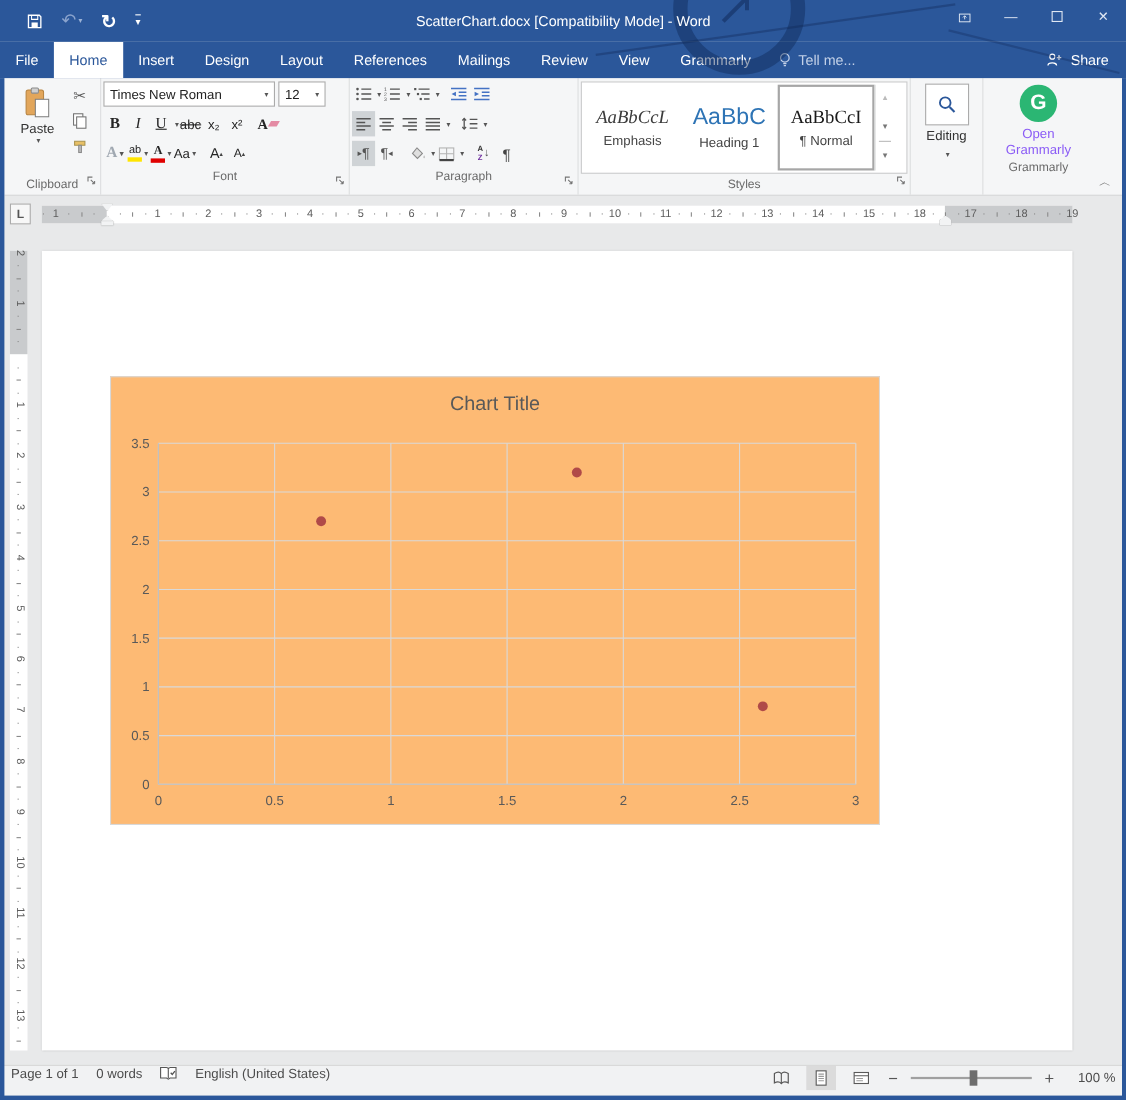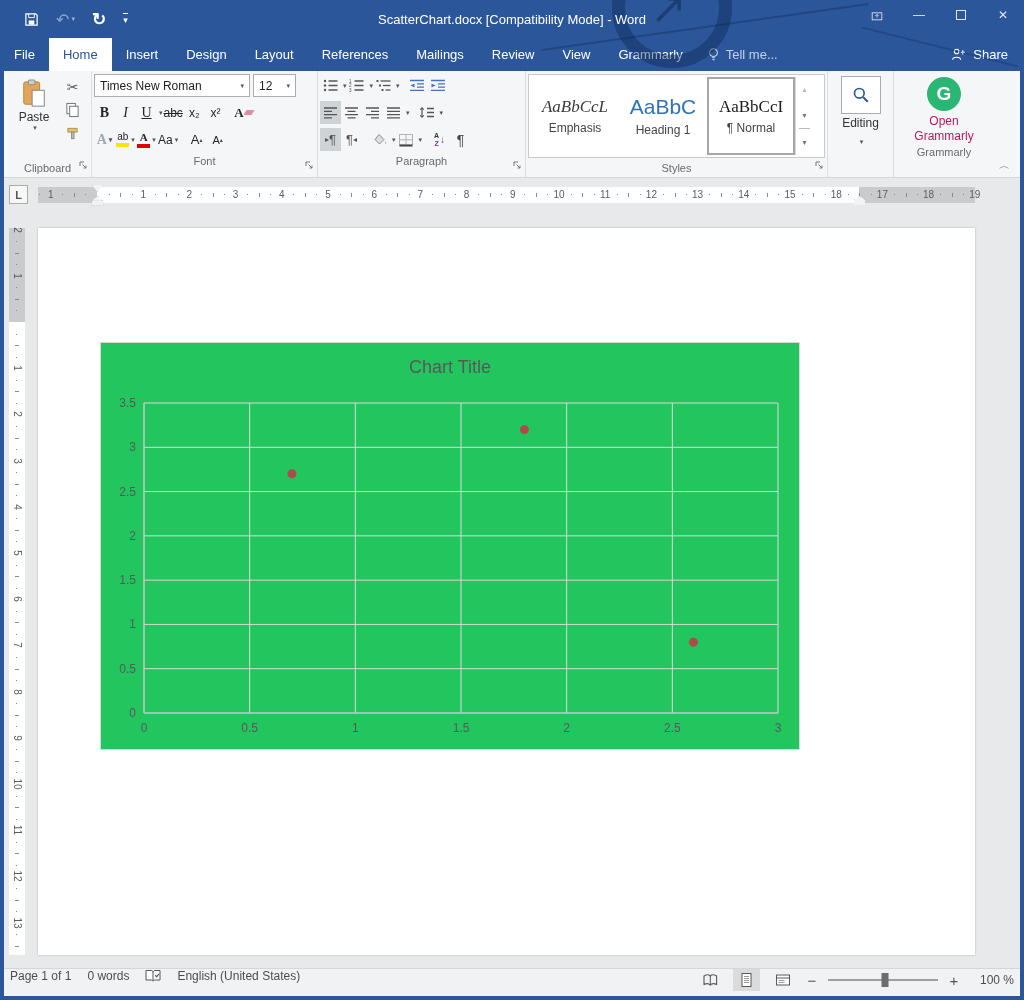--- a/index.html
+++ b/index.html
@@ -64,21 +64,21 @@
   .sarrows{width:18px;display:flex;flex-direction:column;border-left:1px solid #d8d9da}
   .sarrows span{flex:1;display:flex;align-items:center;justify-content:center;font-size:7px;color:#777}
   .more-styles{border-top:1px solid #bbb;margin:0 3px}
 
   .editgrp{width:66px;align-items:center}
   .editbox{width:40px;height:38px;border:1px solid #ababab;background:#fff;display:flex;align-items:center;justify-content:center;margin:3px auto 2px}
   .editlabel{text-align:center;font-size:12px;color:#333}
 
   .gramgrp{width:100px;align-items:center}
   .gcircle{width:34px;height:34px;border-radius:50%;background:#2bb673;color:#fff;display:flex;align-items:center;justify-content:center;font-size:19px;font-weight:bold;margin:4px auto 3px}
-  .gtext{text-align:center;font-size:12px;color:#be185d;line-height:1.25}
+  .gtext{text-align:center;font-size:12px;color:#8b5cf6;line-height:1.25}
 
   .collapse{position:absolute;right:10px;bottom:4px;color:#777;font-size:11px}
 
   
   .rulerrow{position:absolute;top:178px;left:4px;right:4px;height:34px;background:#e8e9ea;z-index:2}
   .tabsel{position:absolute;left:5px;top:7px;width:19px;height:19px;background:#f7f7f7;border:1px solid #ababab;display:flex;align-items:center;justify-content:center;font-size:11px;font-weight:bold;color:#555}
   .hruler{position:absolute;left:34px;top:9px;width:937px;height:16px;background:#fff}
   .hseg,.vseg{position:absolute;background:#c9cbcd}
   .rnum{position:absolute;top:1px;transform:translateX(-50%);font-size:10px;color:#5c5c5c;line-height:14px}
   .rtick{position:absolute;top:6px;width:1px;height:4px;background:#8a8a8a}
@@ -89,21 +89,21 @@
   .im{position:absolute;background:#f2f3f4;box-shadow:0 0 1px #8a8a8a}
   .im-first{left:54px;top:-2px;width:11px;height:7px;clip-path:polygon(0 0,100% 0,50% 100%)}
   .im-hang{left:54px;top:9px;width:11px;height:5px;clip-path:polygon(50% 0,100% 100%,0 100%)}
   .im-left{left:54px;top:14px;width:11px;height:4px}
   .im-right{left:816px;top:9px;width:11px;height:9px;clip-path:polygon(50% 0,100% 45%,100% 100%,0 100%,0 45%)}
   .vruler{position:absolute;left:5px;top:16px;width:16px;height:727px;background:#fff;z-index:1}
 
   
   .docarea{position:absolute;top:212px;left:4px;right:4px;bottom:32px;background:#e8e9ea;overflow:hidden;z-index:1}
   .page{position:absolute;left:34px;top:16px;width:937px;height:727px;background:#fff;box-shadow:0 0 2px rgba(0,0,0,.25)}
-  .chart{position:absolute;left:62px;top:114px;width:700px;height:408px;border:1px solid #d8d8d8;background:#22c55e}
+  .chart{position:absolute;left:62px;top:114px;width:700px;height:408px;border:1px solid #d8d8d8;background:#fdba74}
   .chart-title{position:absolute;top:14px;left:0;right:0;text-align:center;font-size:18px;color:#595959}
   .chart svg{position:absolute;left:0;top:0}
   .tick{fill:#595959;font-size:12px;font-family:"Liberation Sans",sans-serif}
 
   
   .statusbar{position:absolute;left:0;right:0;bottom:4px;height:28px;background:#f1f2f3;border-top:1px solid #d6d6d6;display:flex;align-items:flex-start;font-size:12px;color:#4d4d4d;padding:0 10px;z-index:3}
   .sitem{margin-right:16px;display:flex;align-items:center;gap:4px}
   .sright{margin-left:auto;display:flex;align-items:center;gap:9px}
   .vb{width:27px;height:22px;display:flex;align-items:center;justify-content:center}
   .vb.active{background:#dbdbdb}

